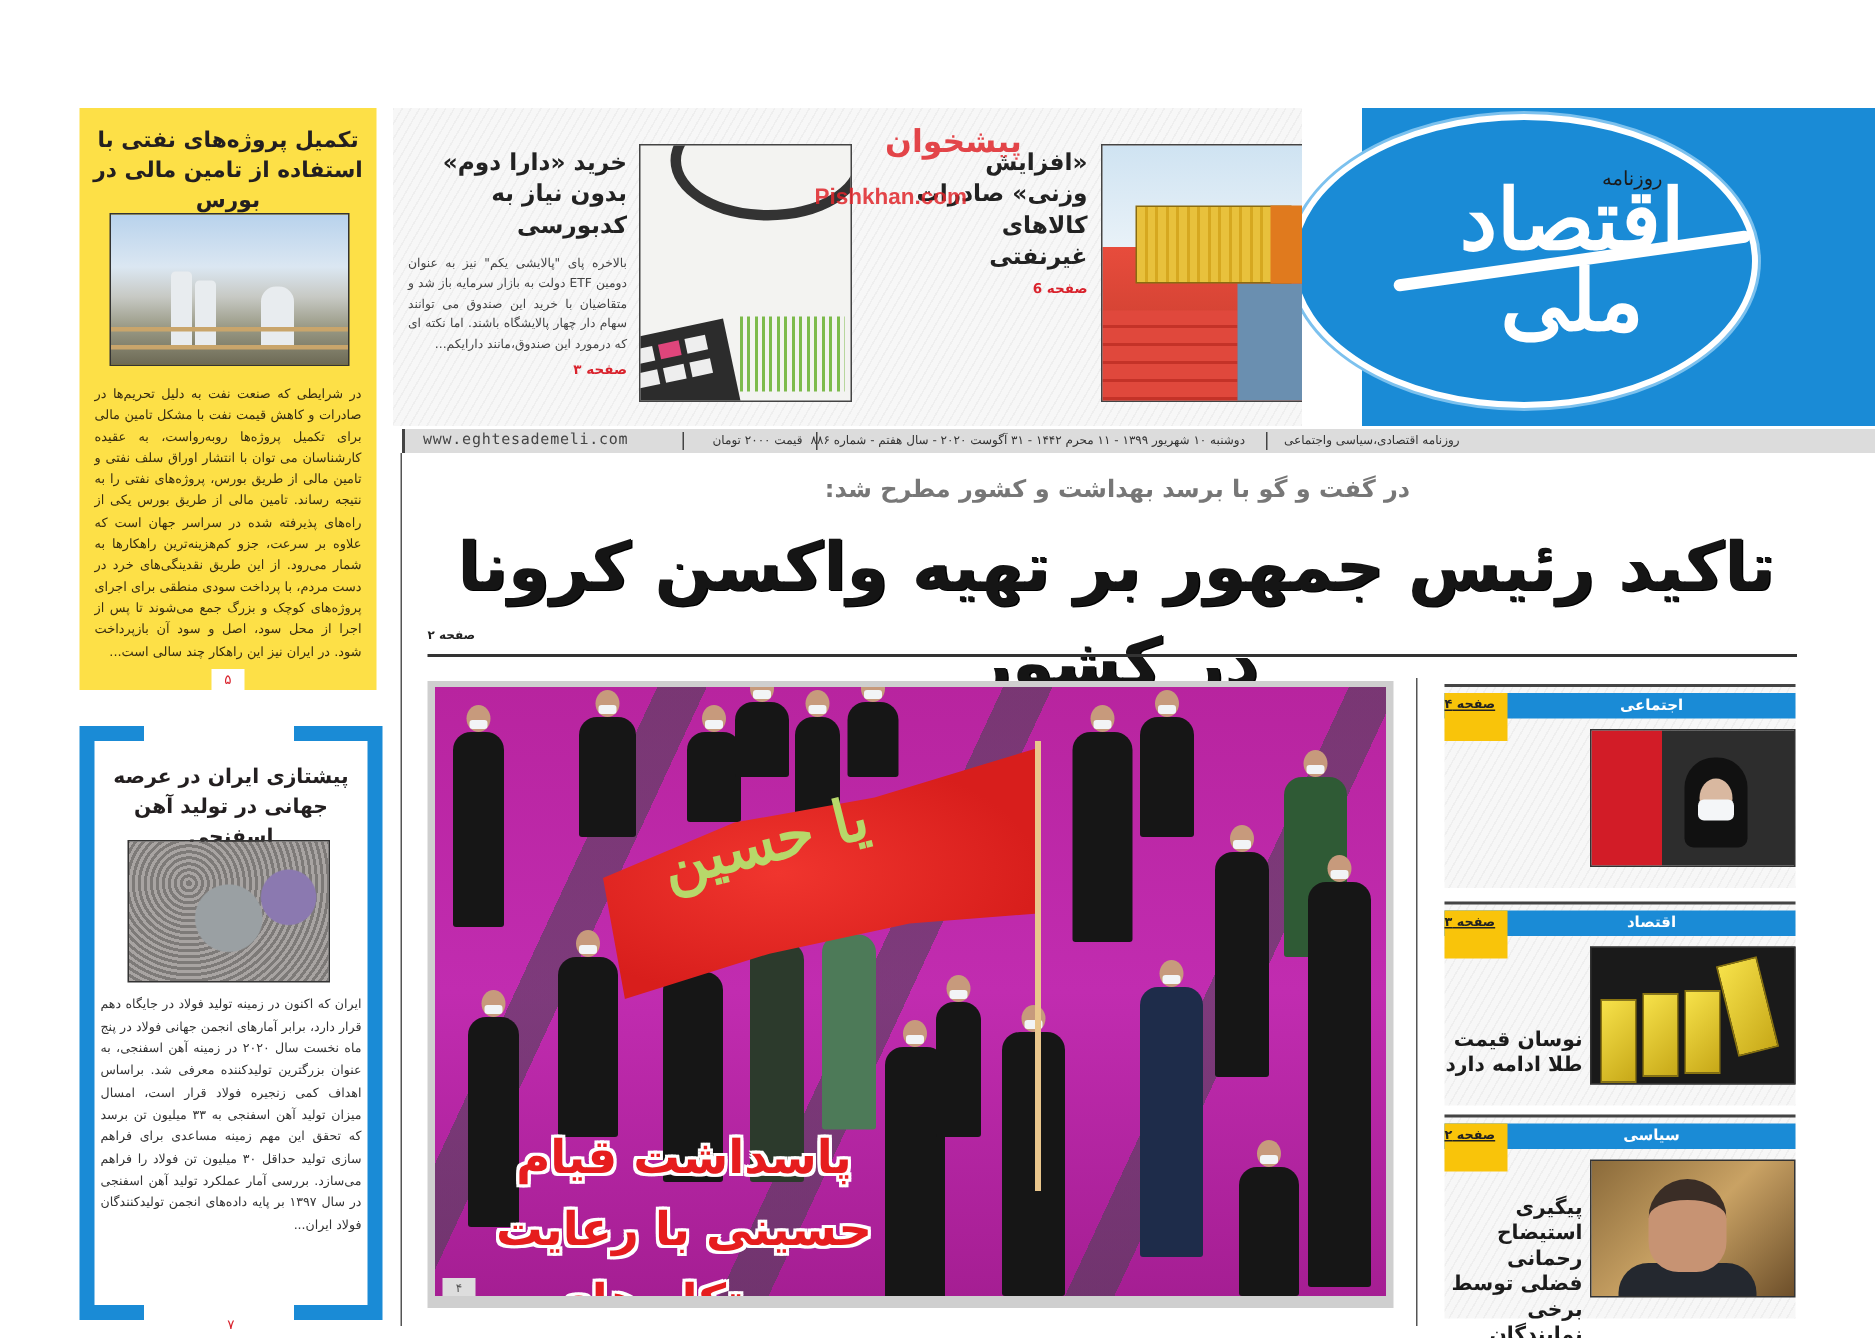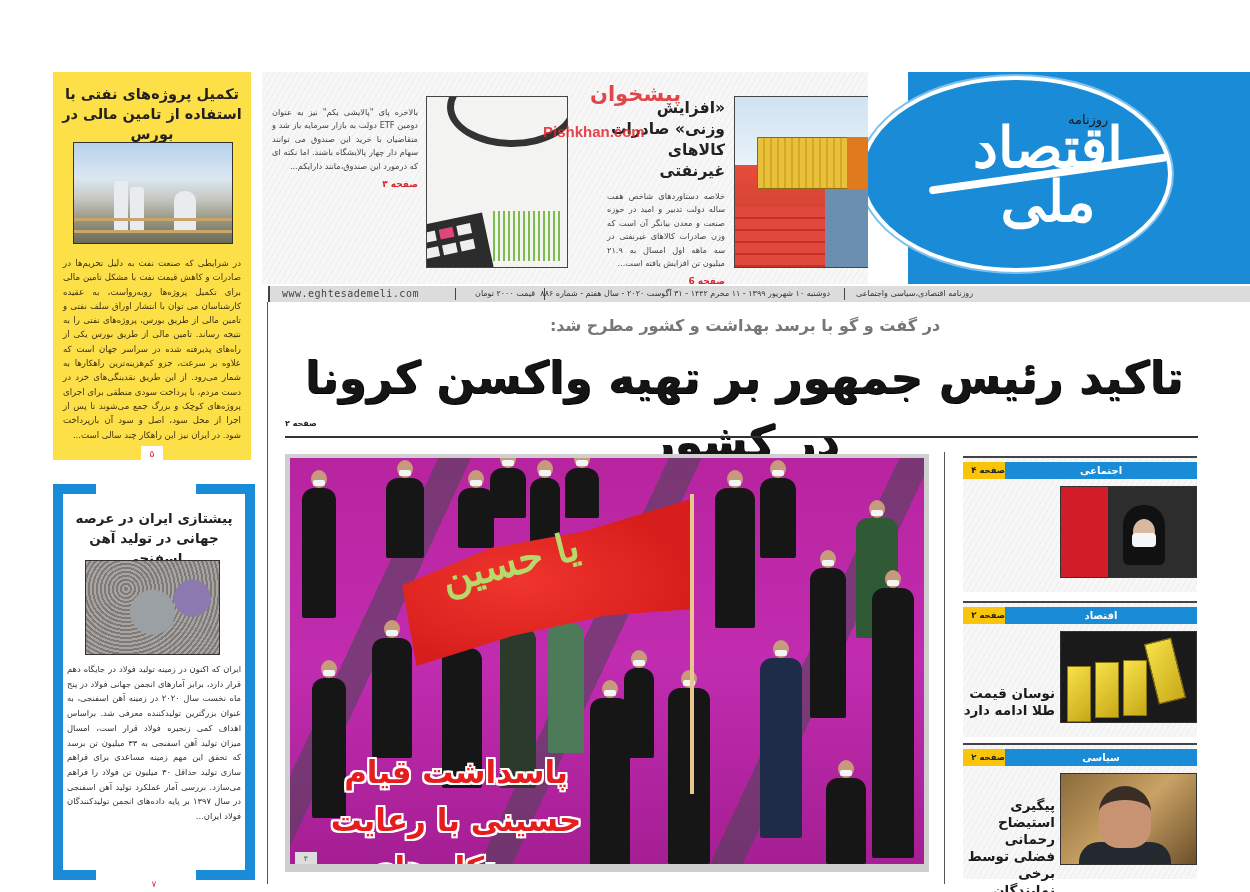--- a/index.html
+++ b/index.html
@@ -129,21 +129,21 @@
   #photo-headline { position: absolute; left: 16px; top: 290px; width: 300px; direction: rtl; text-align: center;
     font-weight: bold; font-size: 31px; line-height: 48px; color: #e61d1e;
     text-shadow: -2px -2px 0 #fff, 2px -2px 0 #fff, -2px 2px 0 #fff, 2px 2px 0 #fff, 0 2px 0 #fff, 0 -2px 0 #fff, 2px 0 0 #fff, -2px 0 0 #fff; }
   #photo-page { position: absolute; left: 5px; top: 394px; width: 22px; height: 14px; background: #ddd; font-size: 8px; text-align: center; color: #555; line-height: 14px; }
 
   
   .side { position: absolute; left: 963px; width: 234px; height: 136px; }
   .side .rule { position: absolute; left: 0; top: 0; width: 234px; height: 2px; background: #444; }
   .side .bar { position: absolute; left: 0; top: 6px; width: 234px; height: 17px; background: #1a8bd6; }
   .side .bar .sec { position: absolute; right: 0; top: 0; width: 192px; text-align: center; color: #fff; font-weight: bold; font-size: 10px; line-height: 17px; direction: rtl; }
-  .side .bar .pg { position: absolute; left: 0; top: 0; width: 42px; height: 17px; background: #f9c40a; color: #222; font-weight: bold; font-size: 8.5px; line-height: 17px; text-align: right; direction: rtl; }
+  .side .bar .pg { position: absolute; left: 0; top: 0; width: 42px; height: 32px; background: #f9c40a; color: #222; font-weight: bold; font-size: 8.5px; line-height: 17px; text-align: left; direction: rtl; text-decoration: underline; }
   .side .photo { position: absolute; right: 0; top: 30px; width: 137px; height: 92px; border: 1px solid #333; overflow: hidden; }
   .side .hl { position: absolute; left: 0; width: 92px; direction: rtl; text-align: right; font-weight: bold; font-size: 13.5px; line-height: 17px; color: #1b1b1b; }
 
   #side-social { top: 456px; }
   #side-social .photo { background: linear-gradient(90deg, #d21c27 0 35%, #2d2d2d 35%); }
   #side-social .face { position: absolute; left: 62px; top: 18px; width: 42px; height: 60px; background: #111; border-radius: 20px 20px 6px 6px; }
   #side-social .face i { position: absolute; left: 10px; top: 14px; width: 22px; height: 26px; background: #d9b8a0; border-radius: 50%; }
   #side-social .face b { position: absolute; left: 9px; top: 28px; width: 24px; height: 14px; background: #f4f6f8; border-radius: 4px; }
   #side-social .hl { top: 66px; }
 
@@ -195,35 +195,35 @@
       <div class="calc">
         <i style="left:6px;top:8px"></i>
           <i style="left:24px;top:8px;background:#e0457b"></i>
           <i style="left:42px;top:8px"></i>
         <i style="left:6px;top:24px"></i>
           <i style="left:24px;top:24px"></i>
           <i style="left:42px;top:24px"></i>
       </div>
     </div>
     <div class="txt">
+      <div class="hl">خرید «دارا دوم» بدون نیاز به کدبورسی</div>
       <div class="bd">بالاخره پای "پالایشی یکم" نیز به عنوان دومین ETF دولت به بازار سرمایه باز شد و متقاضیان با خرید این صندوق می توانند سهام دار چهار پالایشگاه باشند. اما نکته ای که درمورد این صندوق،مانند دارایکم...</div>
       <div class="pg">صفحه ۳</div>
     </div>
   </div>
 
   <div id="teaser-export" class="teaser">
     <div class="photo">
       <div class="stack"></div>
       <div class="crane"></div>
       <div class="cont-y"></div>
       <div class="cont-o"></div>
     </div>
     <div class="txt">
       <div class="hl">«افزایش وزنی» صادرات کالاهای غیرنفتی</div>
-      <div class="bd">خلاصه دستاوردهای شاخص هفت ساله دولت تدبیر و امید در حوزه صنعت و معدن بیانگر آن است که وزن صادرات کالاهای غیرنفتی در سه ماهه اول امسال به ۲۱.۹ میلیون تن افزایش یافته است...</div>
       <div class="pg">صفحه 6</div>
     </div>
   </div>
 
   <div id="mast">
     <div class="white-left"></div>
     <div class="ellipse"></div>
     <div class="swash"></div>
     <div class="daily">روزنامه</div>
     <div class="logo">اقتصاد ملی</div>

